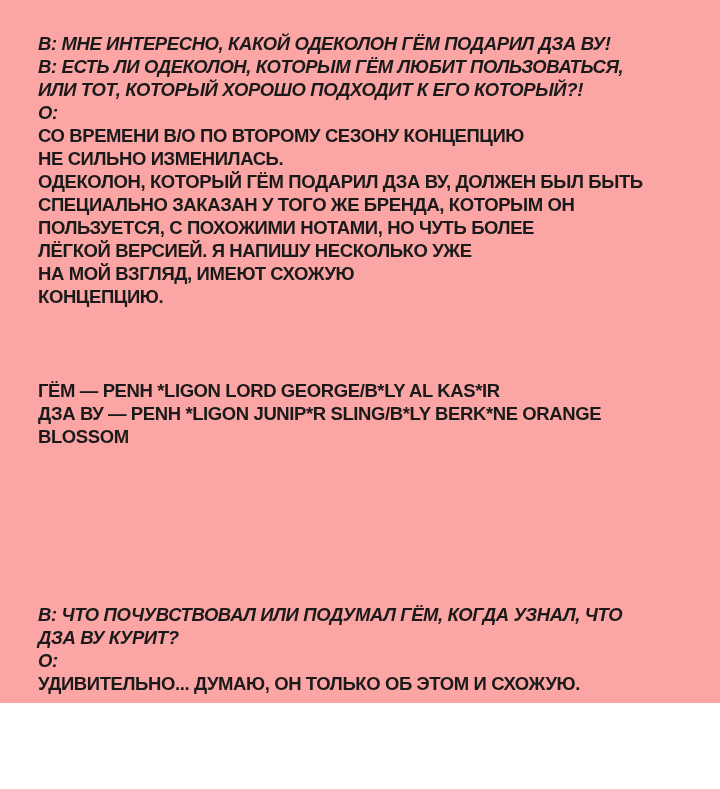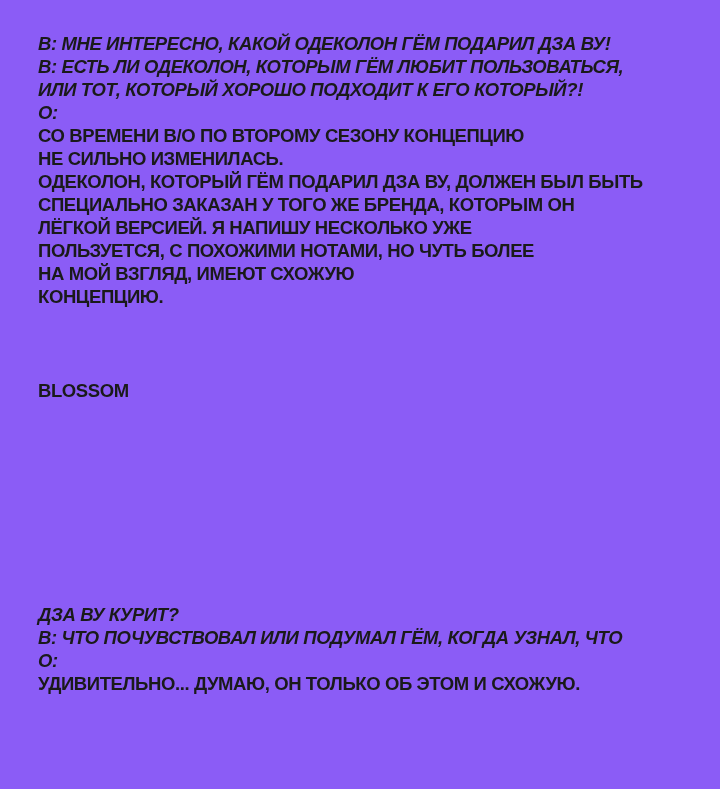--- a/index.html
+++ b/index.html
@@ -3,22 +3,22 @@
 <meta charset="utf-8">
 <style>
   html, body {
     margin: 0;
     padding: 0;
     background: #ffffff;
   }
   .page {
     position: relative;
     width: 720px;
-    height: 789px;
-    background: #8b5cf6;
+    height: 703px;
+    background: #fca5a5;
     overflow: hidden;
     font-family: "Liberation Sans", "DejaVu Sans", sans-serif;
     color: #1a1a1a;
   }
   .block {
     position: absolute;
     left: 38px;
     right: 20px;
   }
   .block-top    { top: 32px;  }
@@ -45,30 +45,32 @@
 
   <section class="block block-top">
     <div class="line q">В: МНЕ ИНТЕРЕСНО, КАКОЙ ОДЕКОЛОН ГЁМ ПОДАРИЛ ДЗА ВУ!</div>
     <div class="line q">В: ЕСТЬ ЛИ ОДЕКОЛОН, КОТОРЫМ ГЁМ ЛЮБИТ ПОЛЬЗОВАТЬСЯ,</div>
     <div class="line q">ИЛИ ТОТ, КОТОРЫЙ ХОРОШО ПОДХОДИТ К ЕГО КОТОРЫЙ?!</div>
     <div class="line q">О:</div>
     <div class="line a">СО ВРЕМЕНИ В/О ПО ВТОРОМУ СЕЗОНУ КОНЦЕПЦИЮ</div>
     <div class="line a">НЕ СИЛЬНО ИЗМЕНИЛАСЬ.</div>
     <div class="line a">ОДЕКОЛОН, КОТОРЫЙ ГЁМ ПОДАРИЛ ДЗА ВУ, ДОЛЖЕН БЫЛ БЫТЬ</div>
     <div class="line a">СПЕЦИАЛЬНО ЗАКАЗАН У ТОГО ЖЕ БРЕНДА, КОТОРЫМ ОН</div>
+    <div class="line a">ПОЛЬЗУЕТСЯ, С ПОХОЖИМИ НОТАМИ, НО ЧУТЬ БОЛЕЕ</div>
     <div class="line a">ЛЁГКОЙ ВЕРСИЕЙ. Я НАПИШУ НЕСКОЛЬКО УЖЕ</div>
-    <div class="line a">ПОЛЬЗУЕТСЯ, С ПОХОЖИМИ НОТАМИ, НО ЧУТЬ БОЛЕЕ</div>
     <div class="line a">НА МОЙ ВЗГЛЯД, ИМЕЮТ СХОЖУЮ</div>
     <div class="line a">КОНЦЕПЦИЮ.</div>
   </section>
 
   <section class="block block-middle">
+    <div class="line a">ГЁМ — PENH *LIGON LORD GEORGE/B*LY AL KAS*IR</div>
+    <div class="line a">ДЗА ВУ — PENH *LIGON JUNIP*R SLING/B*LY BERK*NE ORANGE</div>
     <div class="line a">BLOSSOM</div>
   </section>
 
   <section class="block block-bottom">
+    <div class="line q">В: ЧТО ПОЧУВСТВОВАЛ ИЛИ ПОДУМАЛ ГЁМ, КОГДА УЗНАЛ, ЧТО</div>
     <div class="line q">ДЗА ВУ КУРИТ?</div>
-    <div class="line q">В: ЧТО ПОЧУВСТВОВАЛ ИЛИ ПОДУМАЛ ГЁМ, КОГДА УЗНАЛ, ЧТО</div>
     <div class="line q">О:</div>
     <div class="line a">УДИВИТЕЛЬНО... ДУМАЮ, ОН ТОЛЬКО ОБ ЭТОМ И СХОЖУЮ.</div>
   </section>
 
 </div>
 
 </body></html>

